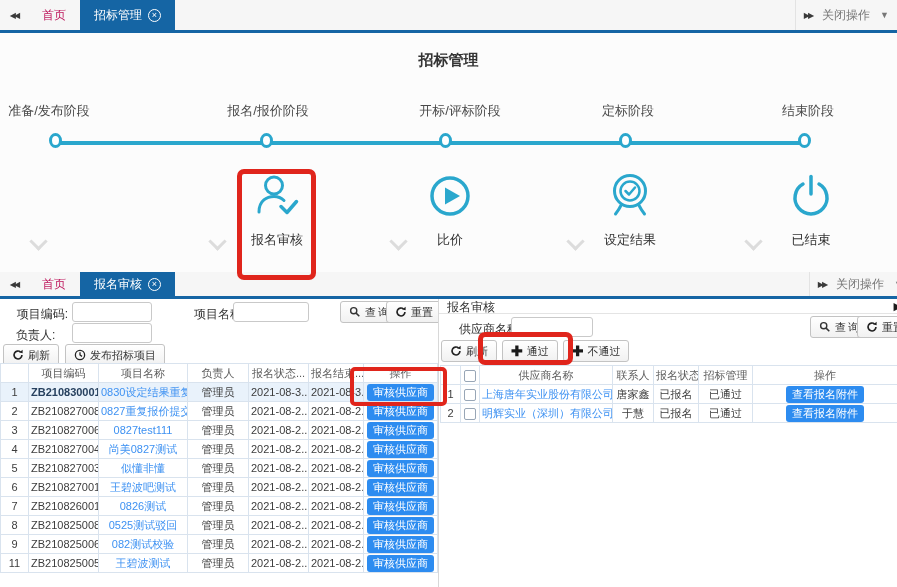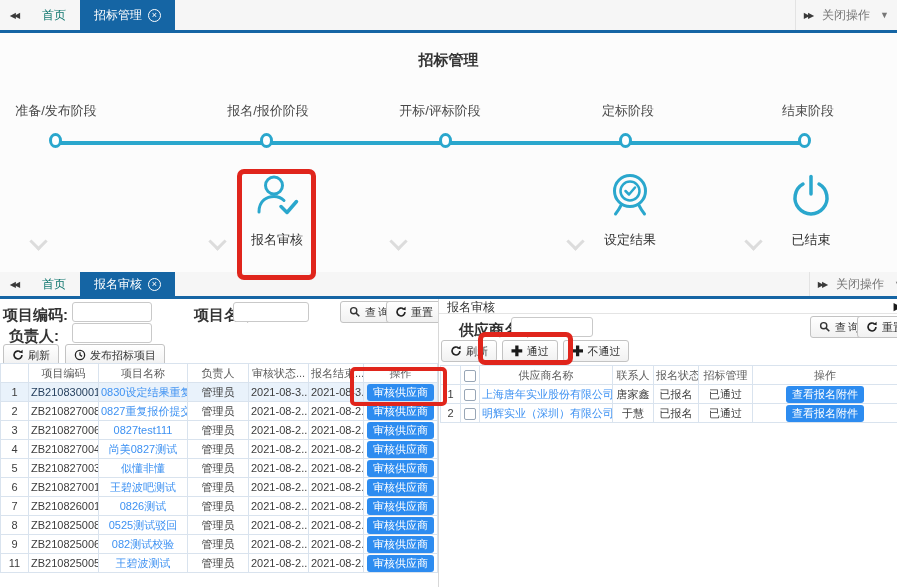--- a/index.html
+++ b/index.html
@@ -6,21 +6,21 @@
   body { background:#e8e8e8; font-family:"Liberation Sans","DejaVu Sans",sans-serif; }
   .screen { position:relative; width:897px; height:587px; background:#fff; overflow:hidden;
             font-family:"Liberation Sans","DejaVu Sans",sans-serif; }
 
   
   .tabbar { position:absolute; left:0; width:897px; background:#f6f6f6; display:flex; align-items:stretch; }
   .tabbar-top { top:0; height:30px; }
   .tabbar-sub { top:272px; height:24px; }
   .collapse-btn { width:28px; display:flex; align-items:center; justify-content:center;
                   color:#3a3a3a; font-size:8px; letter-spacing:-2px; cursor:default; }
-  .tab { display:flex; align-items:center; padding:0 14px; font-size:12px; color:#0f766e; cursor:default; }
+  .tab { display:flex; align-items:center; padding:0 14px; font-size:12px; color:#be185d; cursor:default; }
   .tab.active { background:#1565a4; color:#fff; gap:6px; }
   .tab-close { display:inline-flex; width:13px; height:13px; border:1px solid #fff; border-radius:50%;
                align-items:center; justify-content:center; font-size:9px; line-height:1; color:#fff; }
   .bar-spacer { flex:1; }
   .bar-right { display:flex; align-items:center; gap:10px; padding:0 8px; border-left:1px solid #e3e3e3;
                color:#777; font-size:12px; white-space:nowrap; }
   .dbl-arrow { color:#3a3a3a; font-size:8px; letter-spacing:-2px; }
   .caret { font-size:9px; color:#777; }
   .tabbar-sub .bar-right { padding-right:0; }
   .tabbar-sub .caret { margin-right:-6px; }
@@ -38,35 +38,35 @@
           border-left:3px solid #dcdcdc; border-bottom:3px solid #dcdcdc; transform:rotate(-45deg); }
   .stage-item { position:absolute; top:137px; width:96px; transform:translateX(-50%); text-align:center; cursor:default; }
   .stage-item svg { display:block; margin:0 auto; }
   .stage-step { margin-top:9px; font-size:13px; color:#333; white-space:nowrap; }
 
   
   .left-panel  { position:absolute; left:0; top:299px; width:437px; height:288px; background:#fff; }
   .right-panel { position:absolute; left:438px; top:299px; width:459px; height:288px; background:#fff;
                  border-left:1px solid #d8d8d8; overflow:visible; }
   .abs { position:absolute; }
-  .flabel { font-size:15px; color:#333; white-space:nowrap;font-weight:bold; }
+  .flabel { font-size:12px; color:#333; white-space:nowrap; }
   .tinput { height:20px; border:1px solid #c9c9c9; border-radius:3px; background:#fff; padding:0 4px; font-size:11px; }
   .btn { display:inline-flex; align-items:center; gap:4px; height:22px; padding:0 8px;
          border:1px solid #c3c3c3; border-radius:3px; background:linear-gradient(#fff,#f1f1f1);
          font-size:11px; color:#333; cursor:default; white-space:nowrap; }
   .btn .bl { letter-spacing:2px; }
   .plus { font-size:14px; font-weight:bold; color:#1a1a1a; line-height:1; }
 
   
   table { border-collapse:collapse; table-layout:fixed; }
   th, td { border:1px solid #d9e3ee; height:19px; font-size:11px; text-align:center;
            padding:0 2px; overflow:hidden; white-space:nowrap; color:#3c3c3c; }
   th { font-weight:normal; color:#5c5c5c; background:#fff; }
   tr.selected td { background:#e9f2fb; }
-  tr.selected td.code-cell { color:#27415f; font-weight:normal;text-align:center; }
+  tr.selected td.code-cell { color:#27415f; font-weight:bold;text-align:center; }
   .cell-link { color:#3d91f2; cursor:default; }
   .btn-primary { background:#2d8cf0; color:#fff; border:none; border-radius:3px;
                  font-size:11px; padding:2px 6px; line-height:13px; cursor:default; }
   .cb { display:inline-block; width:12px; height:12px; border:1px solid #98a6b6; border-radius:2px;
         background:#fff; vertical-align:middle; }
 
   .rp-title-row { position:absolute; left:0; top:0; width:100%; height:15px; border-bottom:1px solid #e4e4e4; }
   .rp-title { position:absolute; left:8px; top:0; font-size:12px; color:#333; }
   .rp-arrow { position:absolute; right:-5px; top:1px; font-size:11px; color:#1a1a1a; }
 
@@ -91,23 +91,23 @@
       <span class="dbl-arrow">▶▶</span>
       <span>关闭操作</span>
       <span class="caret">▼</span>
     </div>
   </div>
   <div class="blueline" style="top:30px"></div>
 
   <div class="stage-panel">
     <div class="stage-title">招标管理</div>
 
-    <div class="phase-label" style="left:56px">准备/发布阶段</div>
+    <div class="phase-label" style="left:49px">准备/发布阶段</div>
     <div class="phase-label" style="left:268px">报名/报价阶段</div>
-    <div class="phase-label" style="left:440px">开标/评标阶段</div>
+    <div class="phase-label" style="left:460px">开标/评标阶段</div>
     <div class="phase-label" style="left:628px">定标阶段</div>
     <div class="phase-label" style="left:808px">结束阶段</div>
 
     <div class="tl-line"></div>
     <div class="tl-dot" style="left:49px"></div>
     <div class="tl-dot" style="left:260px"></div>
     <div class="tl-dot" style="left:439px"></div>
     <div class="tl-dot" style="left:619px"></div>
     <div class="tl-dot" style="left:798px"></div>
 
@@ -120,20 +120,27 @@
 
     <div class="stage-item" style="left:277px">
       <svg width="52" height="52" viewBox="0 0 52 52">
         <circle cx="23" cy="15.5" r="8.5" fill="none" stroke="#2aa7cd" stroke-width="3"></circle>
         <path d="M8 42 C8 30.5 16 26.5 23 26.5 C27 26.5 30.5 28 33 30.5" fill="none" stroke="#2aa7cd" stroke-width="3" stroke-linecap="round"></path>
         <path d="M30 36.5 L36 42.5 L45.5 31.5" fill="none" stroke="#2aa7cd" stroke-width="3.5" stroke-linecap="round" stroke-linejoin="round"></path>
       </svg>
       <div class="stage-step">报名审核</div>
     </div>
 
+    <div class="stage-item" style="left:450px">
+      <svg width="52" height="52" viewBox="0 0 52 52">
+        <circle cx="26" cy="26" r="18" fill="none" stroke="#2aa7cd" stroke-width="3.5"></circle>
+        <path d="M21 17.5 L36 26 L21 34.5 Z" fill="#2aa7cd"></path>
+      </svg>
+      <div class="stage-step">比价</div>
+    </div>
 
     <div class="stage-item" style="left:630px">
       <svg width="52" height="52" viewBox="0 0 52 52">
         <circle cx="26" cy="21" r="15.5" fill="none" stroke="#2aa7cd" stroke-width="3"></circle>
         <circle cx="26" cy="21" r="9.5" fill="none" stroke="#2aa7cd" stroke-width="2.5"></circle>
         <path d="M21.5 21 L25 24.5 L31 17.5" fill="none" stroke="#2aa7cd" stroke-width="2.5" stroke-linecap="round" stroke-linejoin="round"></path>
         <path d="M17.5 34.5 C15.5 38.5 13.5 41.5 11.5 44" fill="none" stroke="#2aa7cd" stroke-width="3" stroke-linecap="round"></path>
         <path d="M34.5 34.5 C36.5 38.5 38.5 41.5 40.5 44" fill="none" stroke="#2aa7cd" stroke-width="3" stroke-linecap="round"></path>
       </svg>
       <div class="stage-step">设定结果</div>
@@ -177,21 +184,21 @@
       <span class="bl">查询</span>
     </button>
     <button class="abs btn" style="left:386px;top:2px">
       <svg width="12" height="12" viewBox="0 0 14 14">
         <path d="M11.6 7 a4.6 4.6 0 1 1 -1.6 -3.5" fill="none" stroke="#222" stroke-width="1.9"></path>
         <path d="M12.4 0.8 L12.4 5 L8.4 4 Z" fill="#222"></path>
       </svg>
       <span>重置</span>
     </button>
 
-    <div class="abs flabel" style="left:0;top:28px;width:68px;text-align:center">负责人:</div>
+    <div class="abs flabel" style="left:16px;top:28px;width:68px;text-align:left">负责人:</div>
     <input class="abs tinput" style="left: 72px; top: 24px; width: 80px;">
 
     <div class="abs" style="left:3px;top:45px;display:flex;gap:6px">
       <button class="btn">
         <svg width="12" height="12" viewBox="0 0 14 14">
           <path d="M11.6 7 a4.6 4.6 0 1 1 -1.6 -3.5" fill="none" stroke="#222" stroke-width="1.9"></path>
           <path d="M12.4 0.8 L12.4 5 L8.4 4 Z" fill="#222"></path>
         </svg>
         <span>刷新</span>
       </button>
@@ -213,21 +220,21 @@
           <col style="width:60px">
           <col style="width:55px">
           <col style="width:74px">
         </colgroup>
       <thead>
         <tr>
           <th></th>
           <th>项目编码</th>
           <th>项目名称</th>
           <th>负责人</th>
-          <th>审核状态...</th>
+          <th>报名状态...</th>
           <th>报名结束...</th>
           <th>操作</th>
         </tr>
       </thead>
       <tbody id="left-tbody">
           <tr class="selected">
             <td>1</td>
             <td class="code-cell">ZB210830001</td>
             <td><span class="cell-link">0830设定结果重复...</span></td>
             <td>管理员</td>

